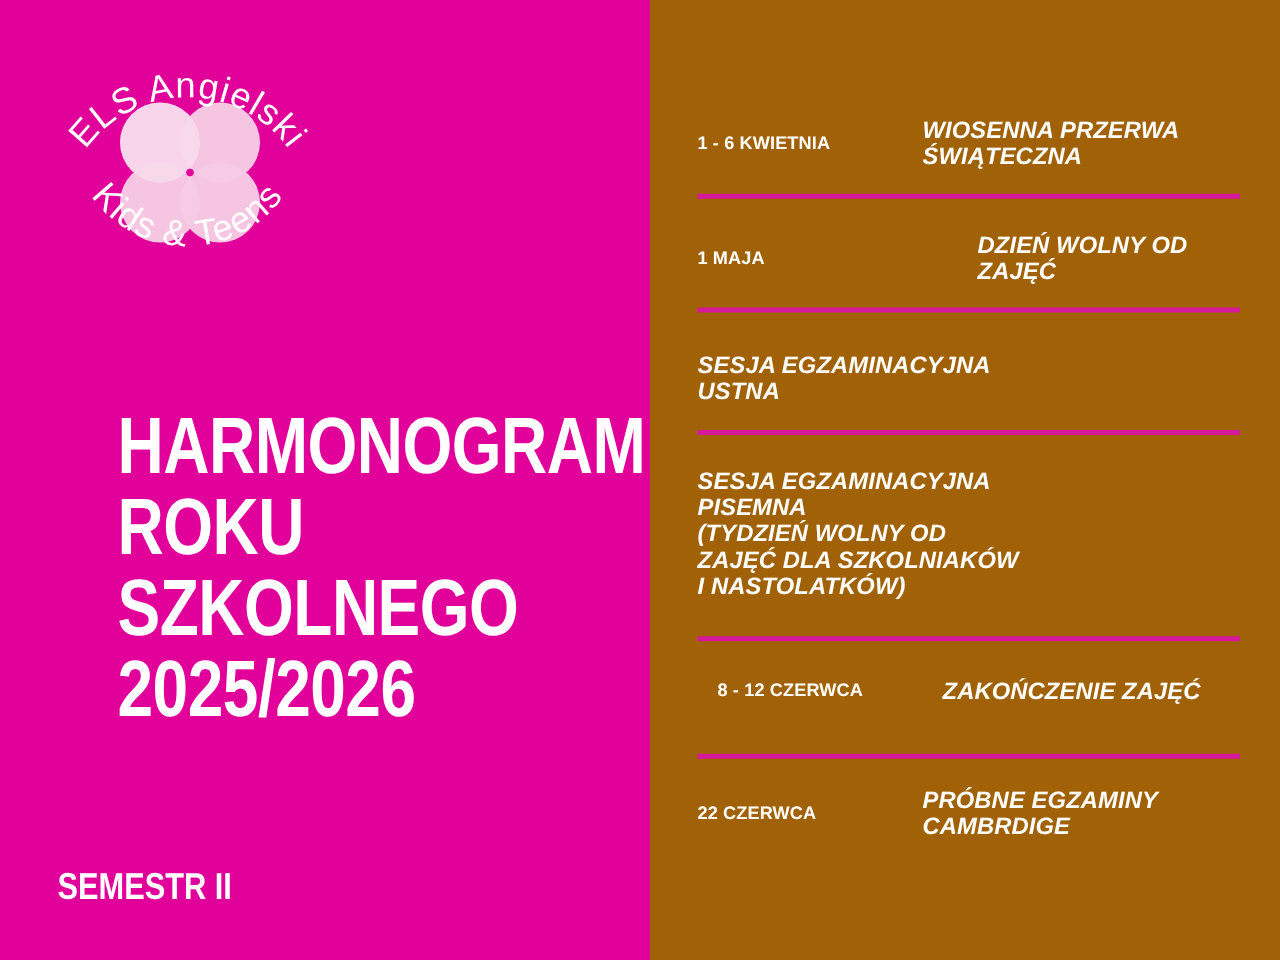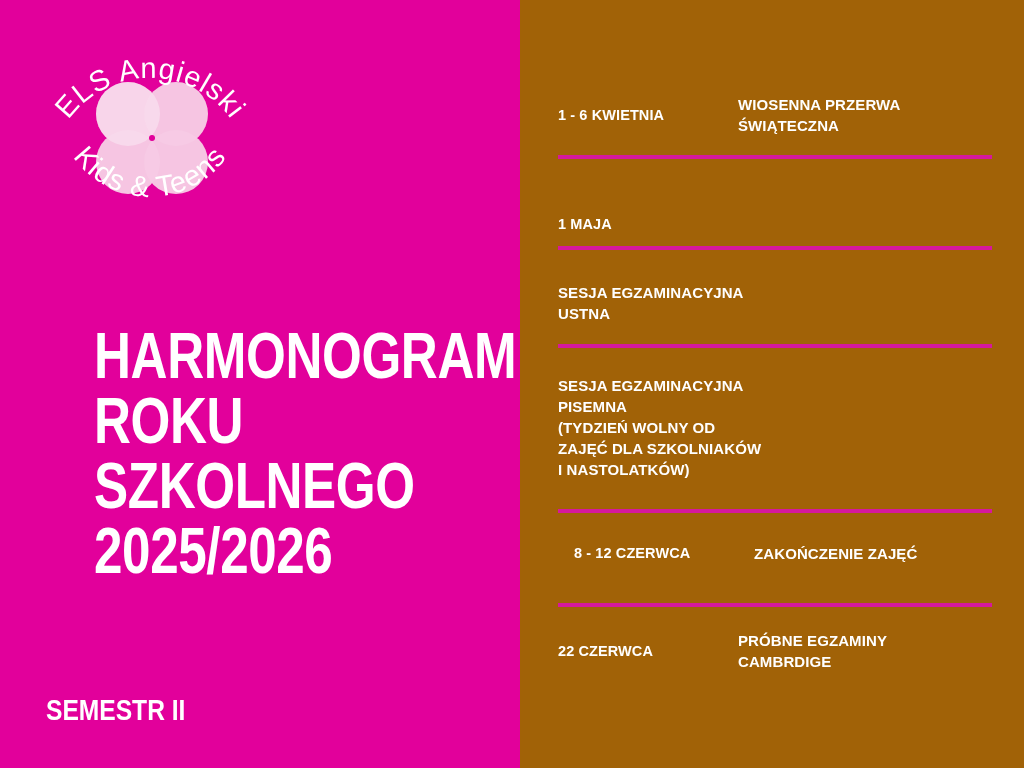--- a/index.html
+++ b/index.html
@@ -99,26 +99,27 @@
     font-weight:bold;
     font-size:14.5px;
     line-height:20px;
     color:#FFFFFF;
     text-transform:uppercase;
     letter-spacing:0.1px;
   }
   .sched-desc {
     flex:1 1 auto;
     font-weight:bold;
-    font-size:15px;
+    font-size:19px;
     line-height:21px;
     color:#FFFFFF;
     text-transform:uppercase;
     letter-spacing:0.1px;
     white-space:pre-line;
+    font-style:italic;
   }
   .divider {
     position:absolute;
     left:38px;
     width:434px;
     height:4px;
     background:#D6189C;
   }
 </style>
 </head>
@@ -169,22 +170,23 @@
   <div class="right-panel">
     <div class="schedule">
 
       <div class="sched-row" style="top:86px;height:58px;">
         <div class="sched-date">1 - 6 KWIETNIA</div>
         <div class="sched-desc">WIOSENNA PRZERWA
 ŚWIĄTECZNA</div>
       </div>
       <div class="divider" style="top:155px;"></div>
 
-      <div class="sched-row" style="top:209px;height:30px;gap:44px;">
+      <div class="sched-row" style="top:192px;height:30px;gap:44px;">
         <div class="sched-date">1 MAJA</div>
+        <div class="sched-desc">DZIEŃ WOLNY OD ZAJĘĆ</div>
       </div>
       <div class="divider" style="top:246px;"></div>
 
       <div class="sched-row" style="top:274px;height:58px;">
         <div class="sched-desc">SESJA EGZAMINACYJNA
 USTNA</div>
       </div>
       <div class="divider" style="top:344px;"></div>
 
       <div class="sched-row" style="top:365px;height:125px;">

